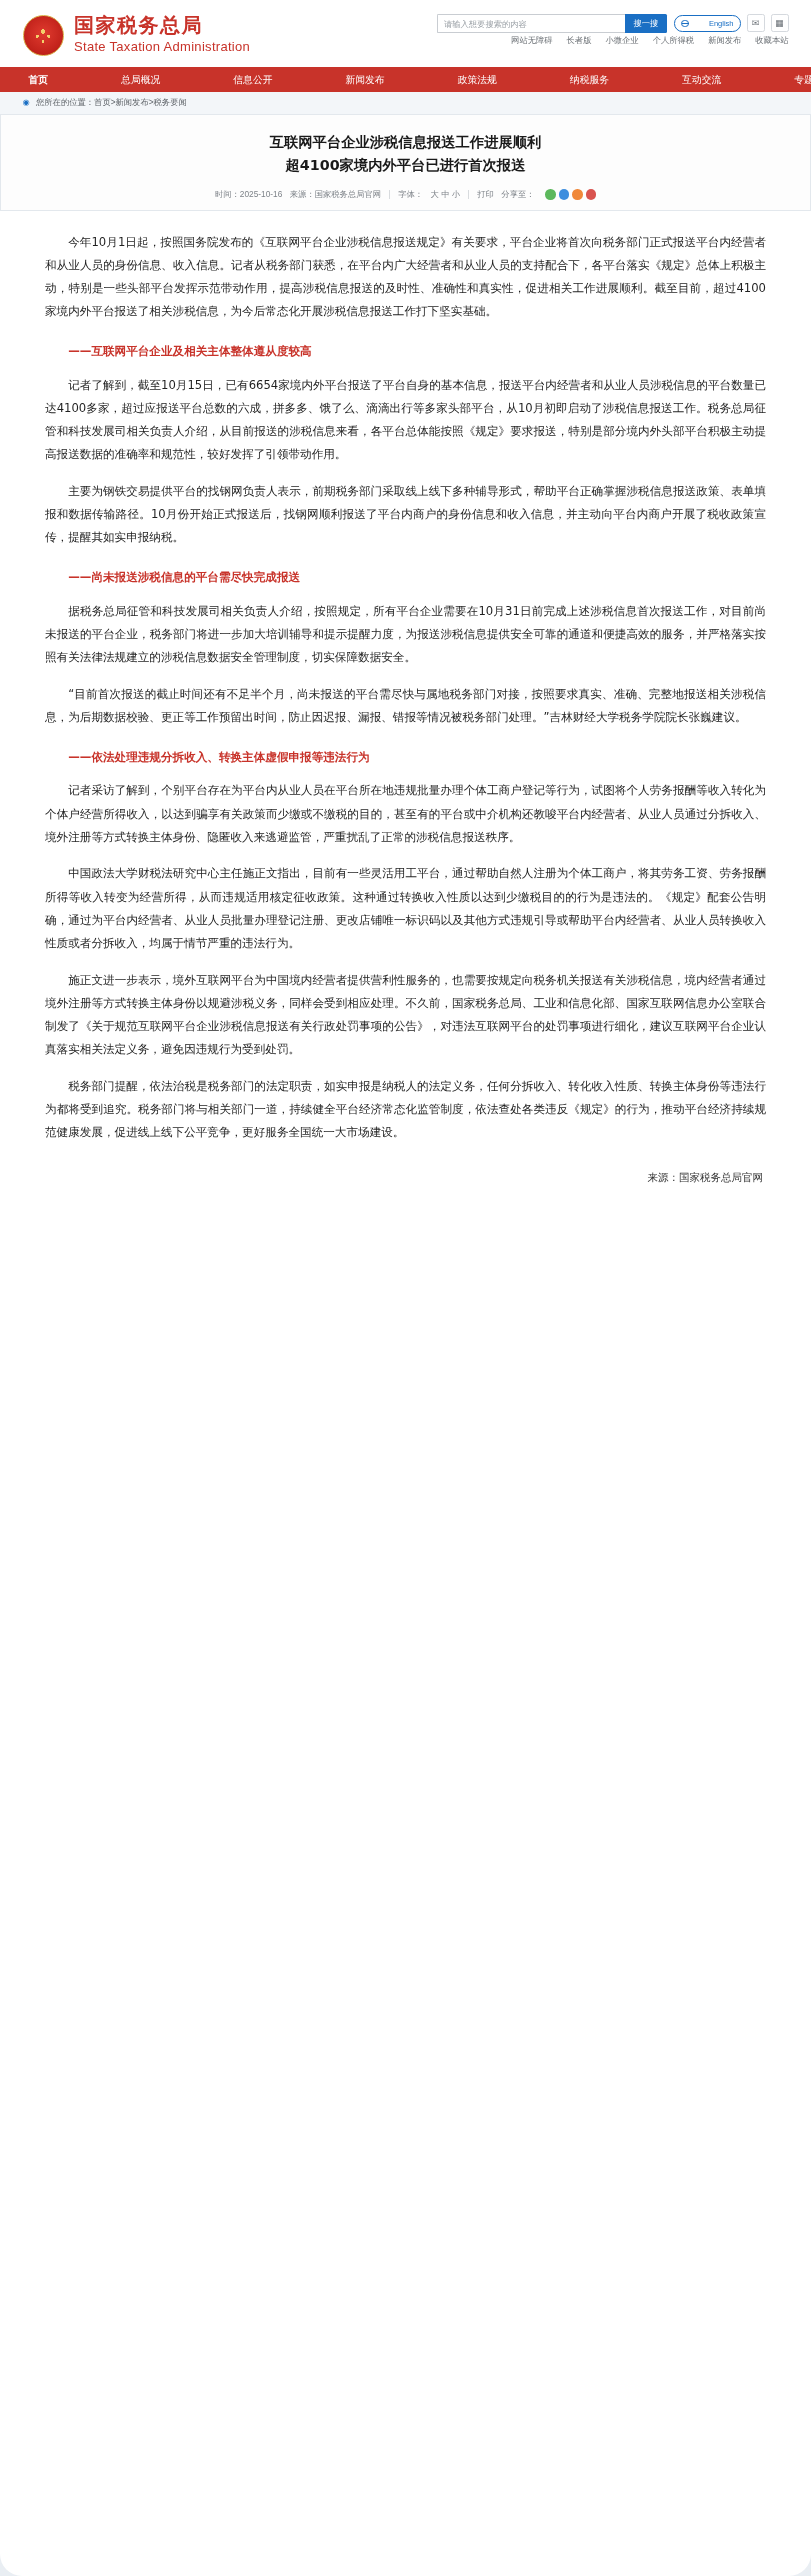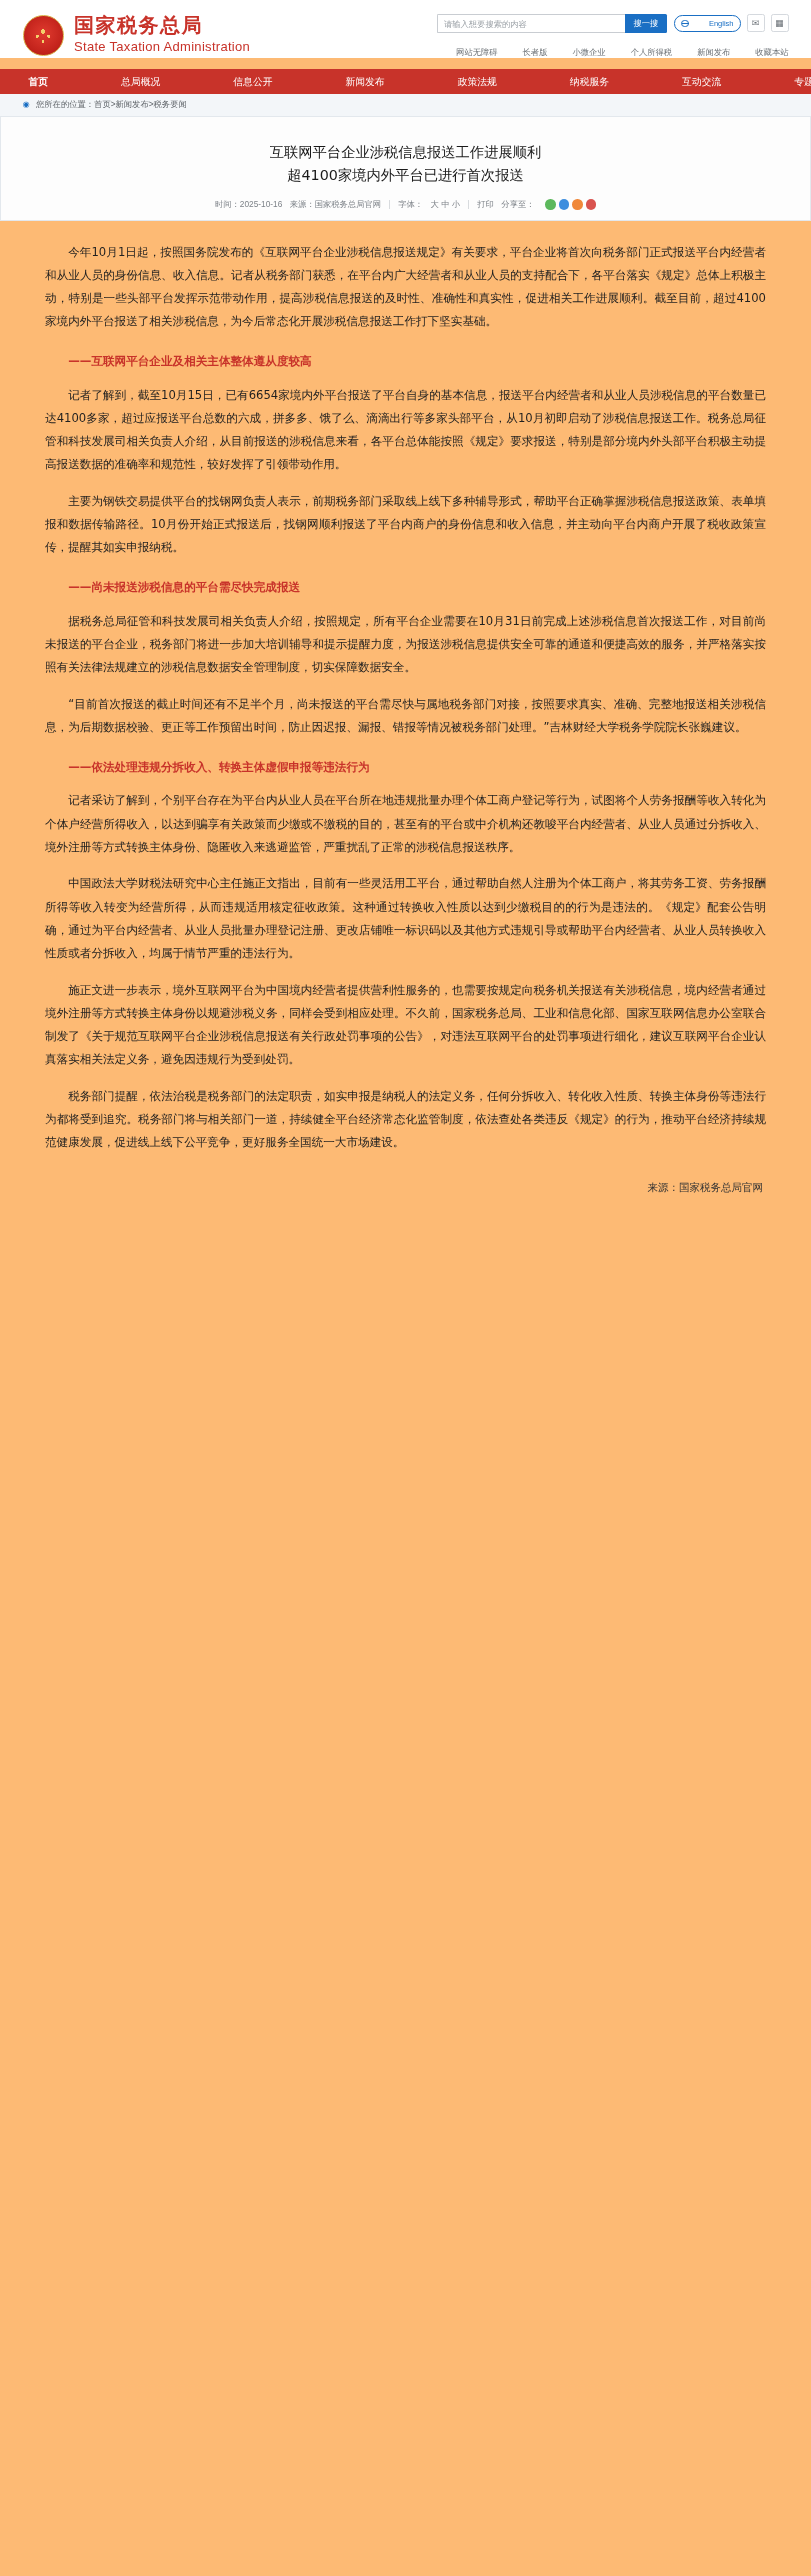--- a/index.html
+++ b/index.html
@@ -6,24 +6,25 @@
   html, body { margin:0; padding:0; }
   body {
     width:811px;
     background:#e9eef3;
     font-family:"Liberation Sans", sans-serif;
     color:#222;
   }
   .page {
     width:811px;
     min-height:2576px;
-    background:#fdba74;
+    background:#ffffff;
     margin:0 auto;
     padding:0 0 30px 0;
     position:relative;
+    border-radius:22px;
   }
   
   .site-header {
     background:#ffffff;
     padding:13.5px 22.5px 0 22.5px;
     display:flex;
     align-items:flex-start;
   }
   .emblem {
     width:41px;height:41px;border-radius:50%;
@@ -66,21 +67,21 @@
   .globe {
     width:7.5px;height:7.5px;border-radius:50%;border:0.8px solid #1a6fc4;position:relative;display:inline-block;
   }
   .globe:after{content:"";position:absolute;left:-0.8px;top:2.3px;width:7.5px;height:0;border-top:0.8px solid #1a6fc4;}
   .hdr-icon {
     width:18px;height:18px;border:0.8px solid #d5d9de;border-radius:2.3px;margin-left:6px;
     display:flex;align-items:center;justify-content:center;color:#6a7076;font-size:9px;background:#fff;
   }
   .hdr-tools { display:flex;align-items:center; }
   .header-links {
-    margin-top:14px;font-size:8.3px;color:#6b7075;display:flex;gap:25px;
+    margin-top:2px;font-size:8.3px;color:#6b7075;display:flex;gap:14px;
   }
   .header-links span { white-space:nowrap; }
   
   .main-nav {
     background:#c8332a;
     height:25.5px;
     display:flex;
     align-items:center;
     padding:0 22.5px;
     margin-top:10.5px;
@@ -99,21 +100,21 @@
   }
   .crumb .home-ico {
     width:9px;height:9px;margin-right:4.5px;color:#1a6fc4;font-size:8.3px;line-height:9px;
   }
   
   .article-head {
     border:0.8px solid #e3e8ed;border-top:none;background:#fdfdfd;
     padding:16.5px 45px 10.5px 45px;text-align:center;
   }
   .article-head h1 {
-    margin:8px;font-size:14.3px;line-height:1.6;color:#1a1a1a;font-weight:normal;
+    margin:0;font-size:14.3px;line-height:1.6;color:#1a1a1a;font-weight:bold;
     font-family:"DejaVu Sans","Liberation Sans",sans-serif;
   }
   .meta {
     margin-top:12px;font-size:8.3px;color:#7d8288;display:flex;
     align-items:center;justify-content:center;gap:7.5px;flex-wrap:wrap;
   }
   .meta .sep { color:#c8ccd0; }
   .share-dots { display:flex;gap:3px;align-items:center;margin-left:3px; }
   .dot { width:10.5px;height:10.5px;border-radius:50%;display:inline-block; }
   .dot.g{background:#5cb85c;} .dot.b{background:#3e8ede;} .dot.o{background:#f0883a;} .dot.r{background:#d9534f;}

